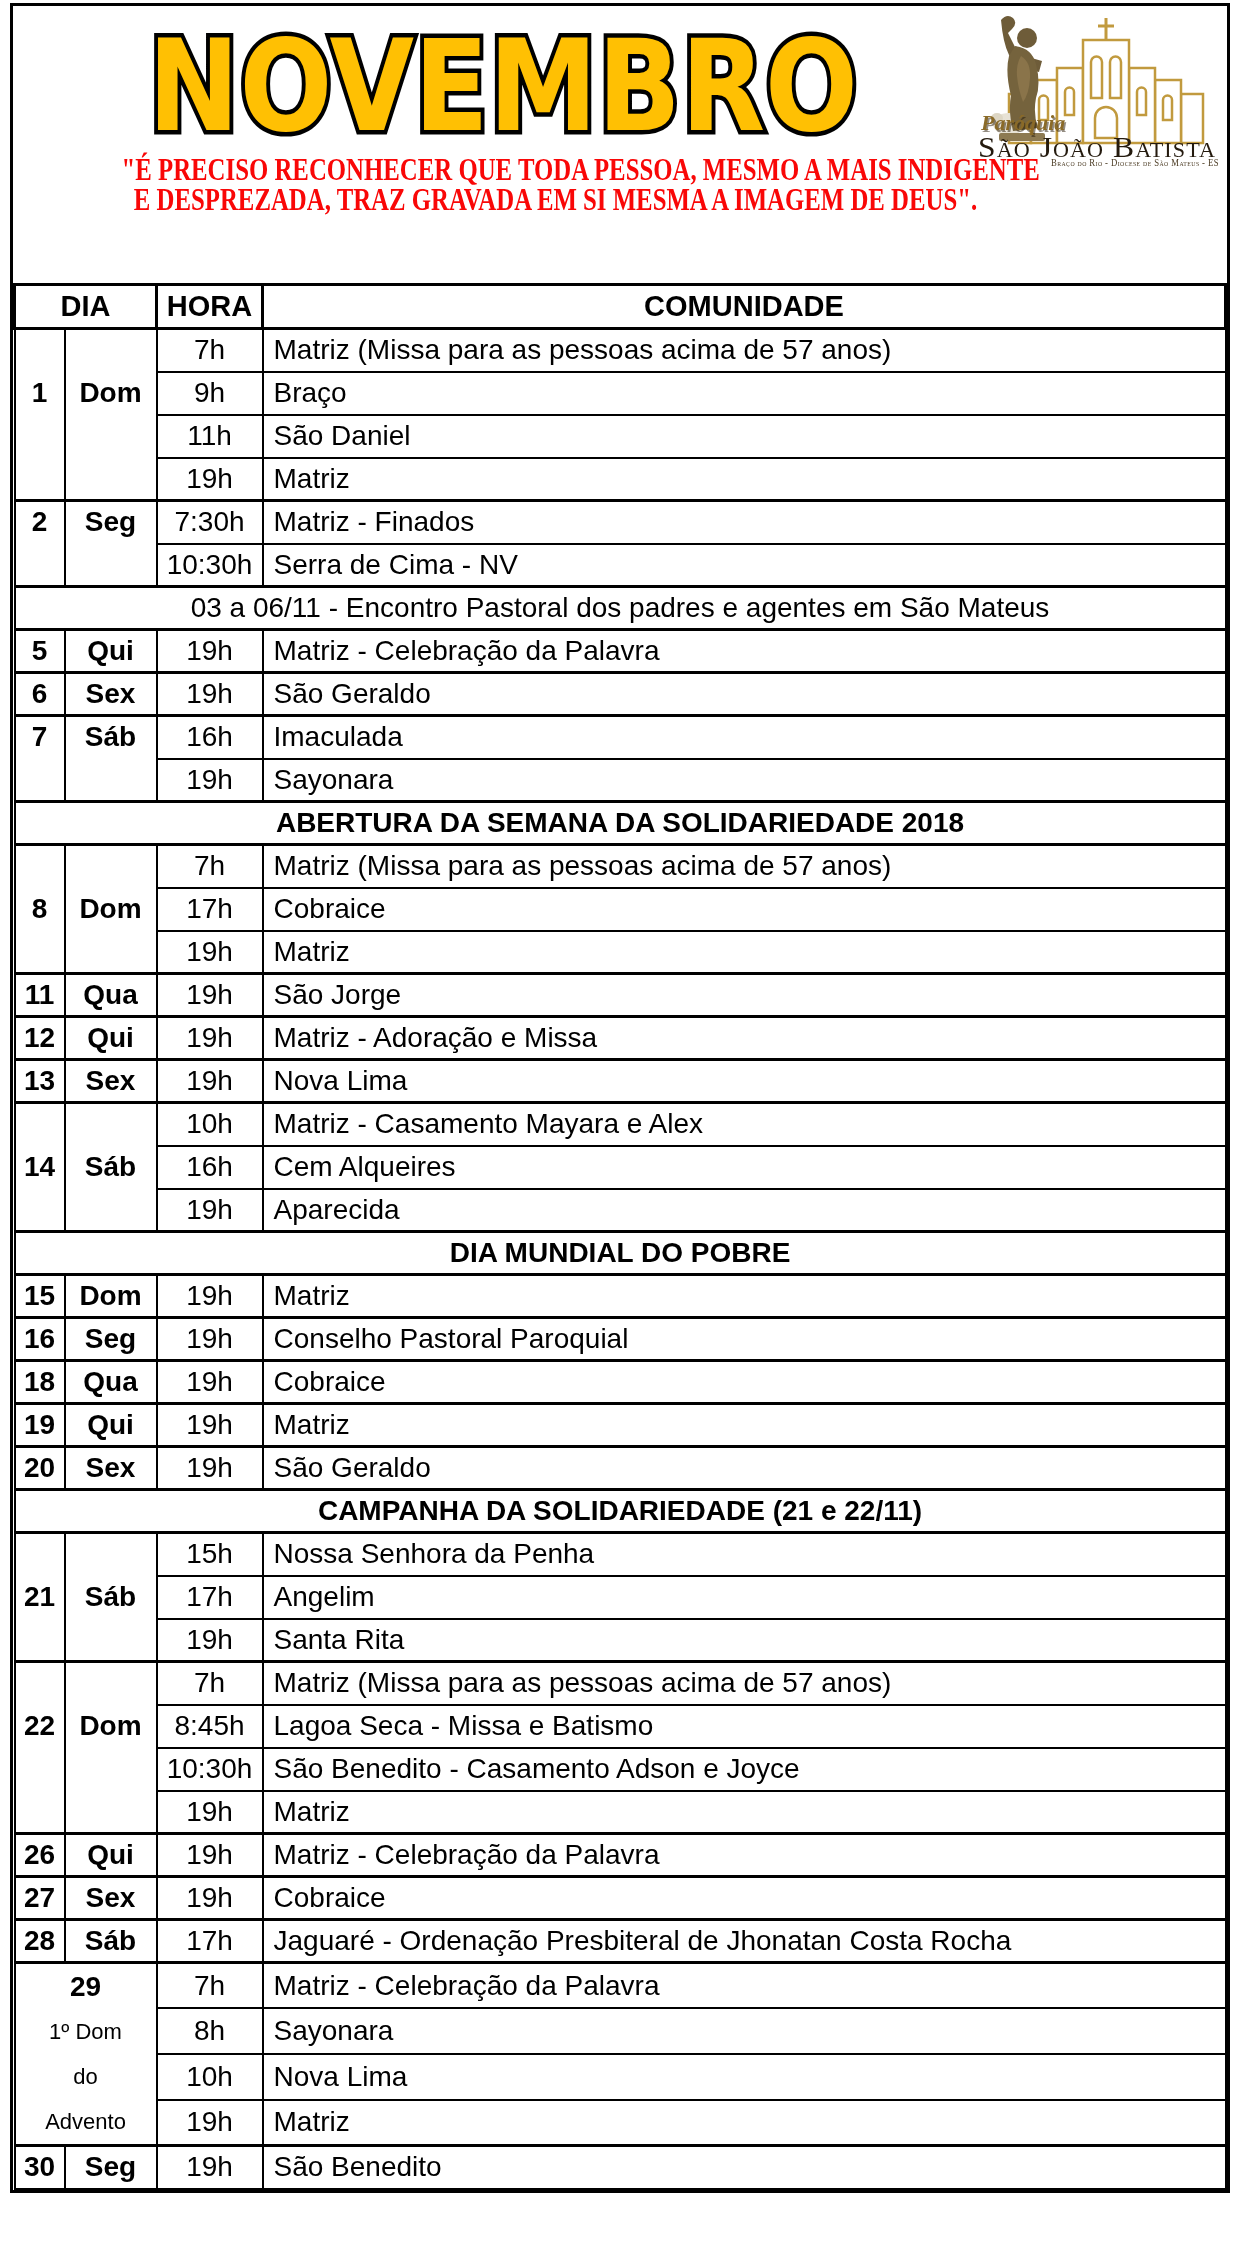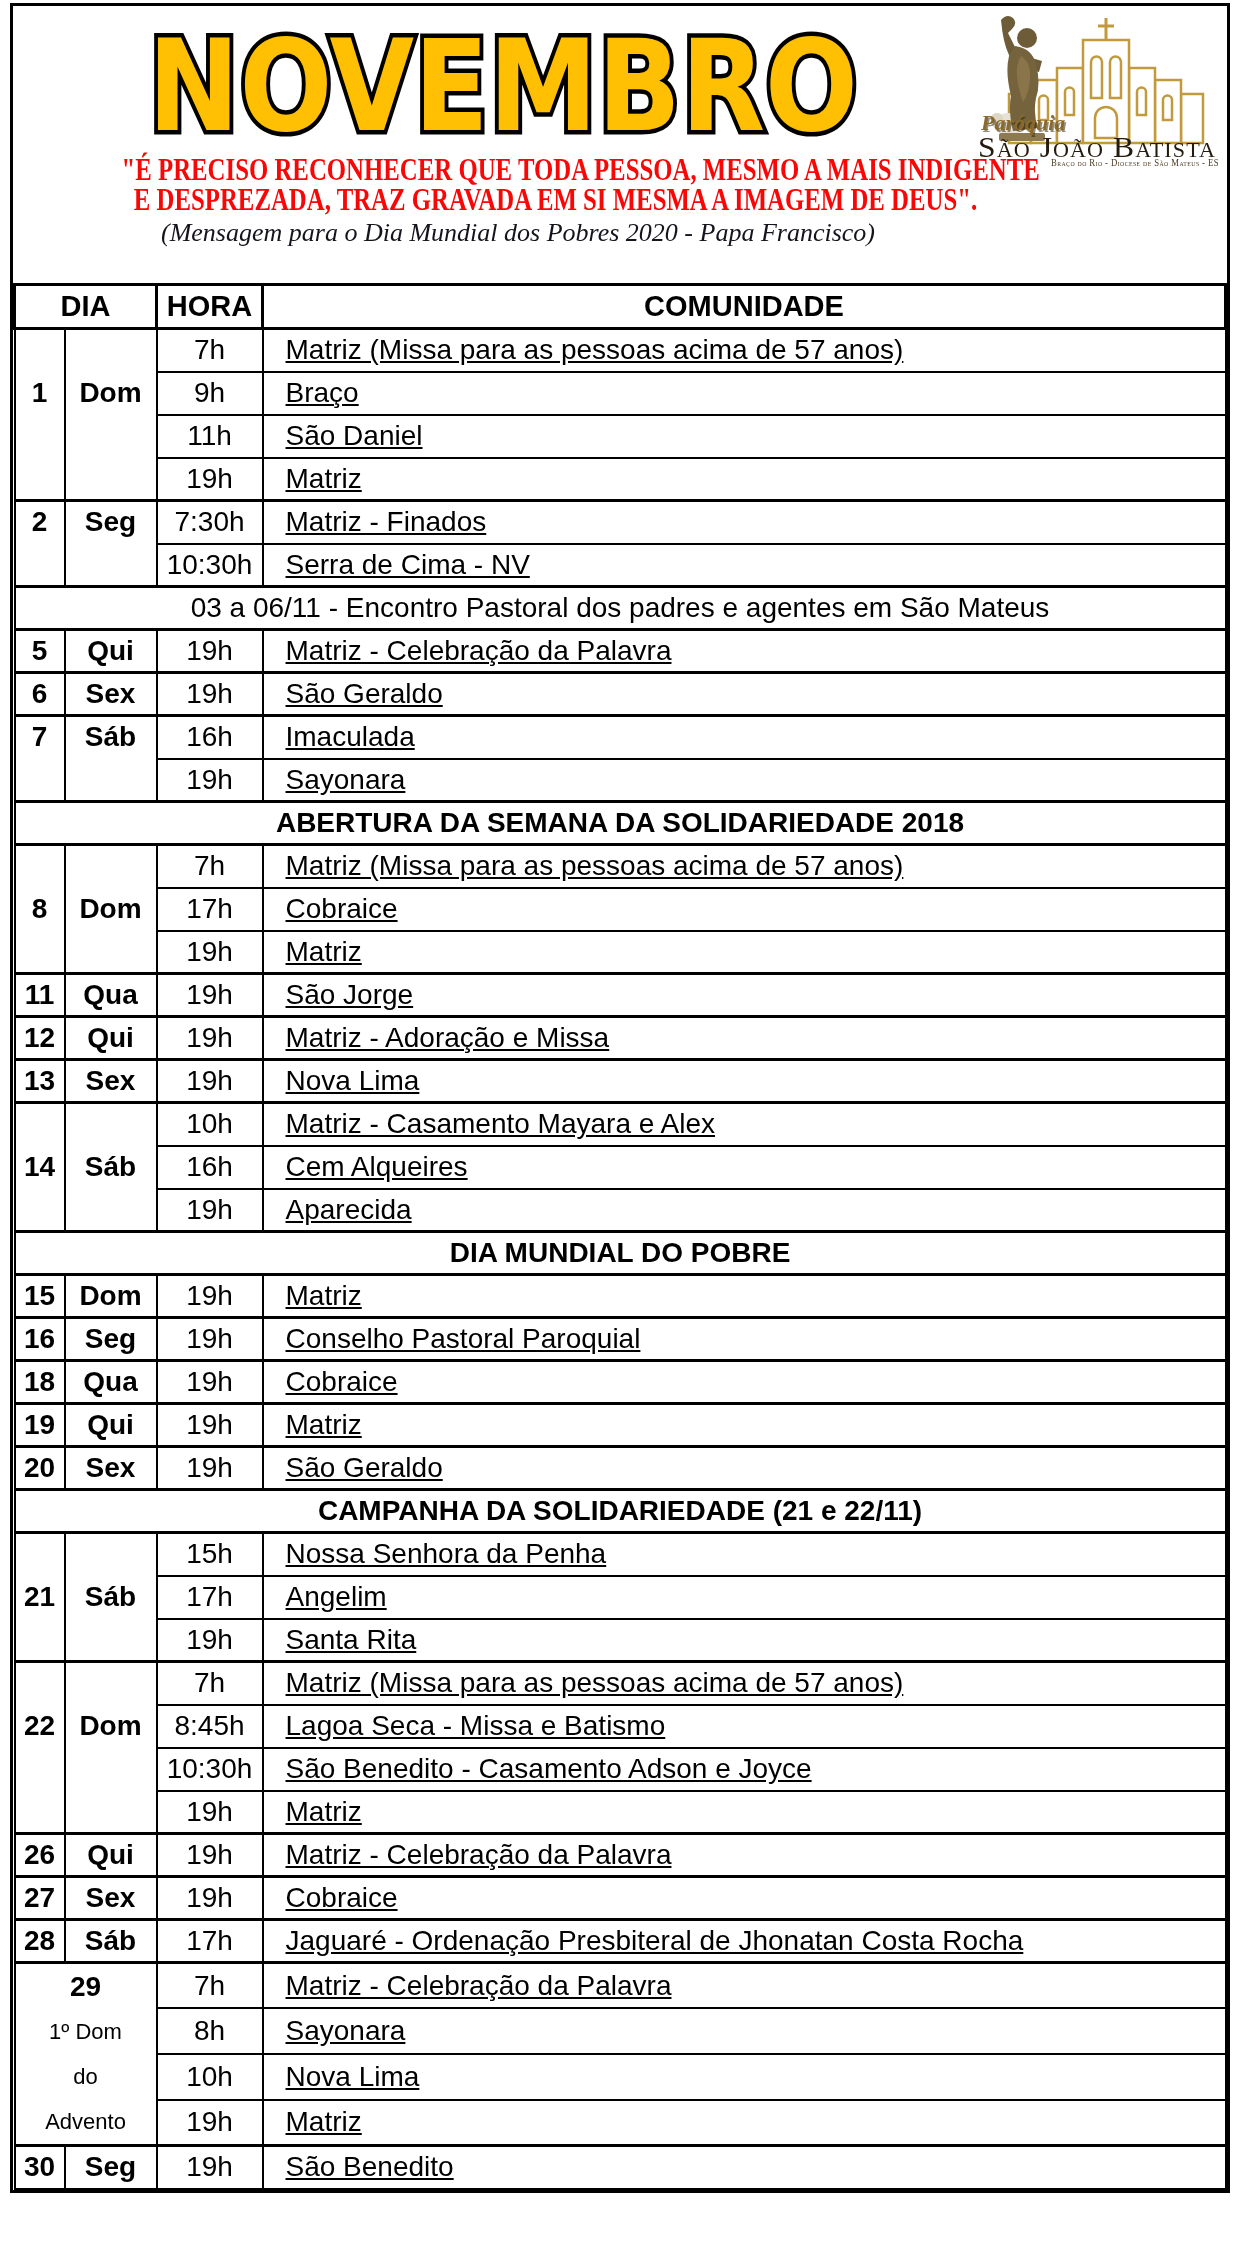--- a/index.html
+++ b/index.html
@@ -25,21 +25,21 @@
   }
 
   
   table.schedule { border-collapse:collapse; width:100%; table-layout:fixed; background:#fff; }
   th, td { border:2px solid #000; padding:0; }
   thead th { border-width:3px; height:41px; font-size:29px; font-weight:bold; text-align:center; }
   tbody tr { height:43px; }
   tr.group-start td { border-top-width:3px; }
   td.day-num, td.day-name { text-align:center; font-weight:bold; font-size:28px; vertical-align:middle; }
   td.hora { text-align:center; font-size:28px; vertical-align:middle; }
-  td.com  { font-size:28px; vertical-align:middle; padding-left:22px; padding-right:6px; white-space:nowrap;text-decoration:underline; }
+  td.com  { font-size:28px; vertical-align:middle; padding-left:10px; padding-right:6px; white-space:nowrap; }
   td.section-bold { text-align:center; font-weight:bold; font-size:28px; vertical-align:middle; }
   td.section-note { text-align:center; font-size:28px; vertical-align:middle; }
   td.day-special { vertical-align:top; }
   .special-num { height:45px; display:flex; align-items:center; justify-content:center; font-weight:bold; font-size:28px; }
   .special-sub { height:45px; display:flex; align-items:center; justify-content:center; font-size:22px; }
   .lift { transform:translateY(-22px); }
 </style>
 </head>
 <body>
 
@@ -84,21 +84,20 @@
       <text x="11.5" y="121.5" font-family="Liberation Serif, serif" font-style="italic" font-weight="bold" font-size="22" fill="rgba(40,25,5,0.5)">Paróquia</text>
       <text x="10" y="120" font-family="Liberation Serif, serif" font-style="italic" font-weight="bold" font-size="22" fill="#8A6A28">Paróquia</text>
       <text x="126" y="147" text-anchor="middle" font-family="Liberation Serif, serif" font-size="30" style="font-variant:small-caps" letter-spacing="1" fill="#241A0E" textLength="238" lengthAdjust="spacingAndGlyphs">São João Batista</text>
       <text x="248" y="156" text-anchor="end" font-family="Liberation Serif, serif" font-size="10.5" style="font-variant:small-caps" letter-spacing="0.5" fill="#4A3A22" textLength="168" lengthAdjust="spacingAndGlyphs">Braço do Rio - Diocese de São Mateus - ES</text>
     </svg>
 
     <div class="quote" style="color: rgb(249, 7, 7);">
       <div>"É PRECISO RECONHECER QUE TODA PESSOA, MESMO A MAIS INDIGENTE</div>
       <div>E DESPREZADA, TRAZ GRAVADA EM SI MESMA A IMAGEM DE DEUS".</div>
     </div>
-    <div class="attr">(Mensagem para o Dia Mundial dos Pobres 2020 - Papa Francisco)</div>
   </div>
 
   <table class="schedule">
     <colgroup>
       <col style="width:50px">
         <col style="width:92px">
         <col style="width:106px">
         <col>
     </colgroup>
     <thead>

